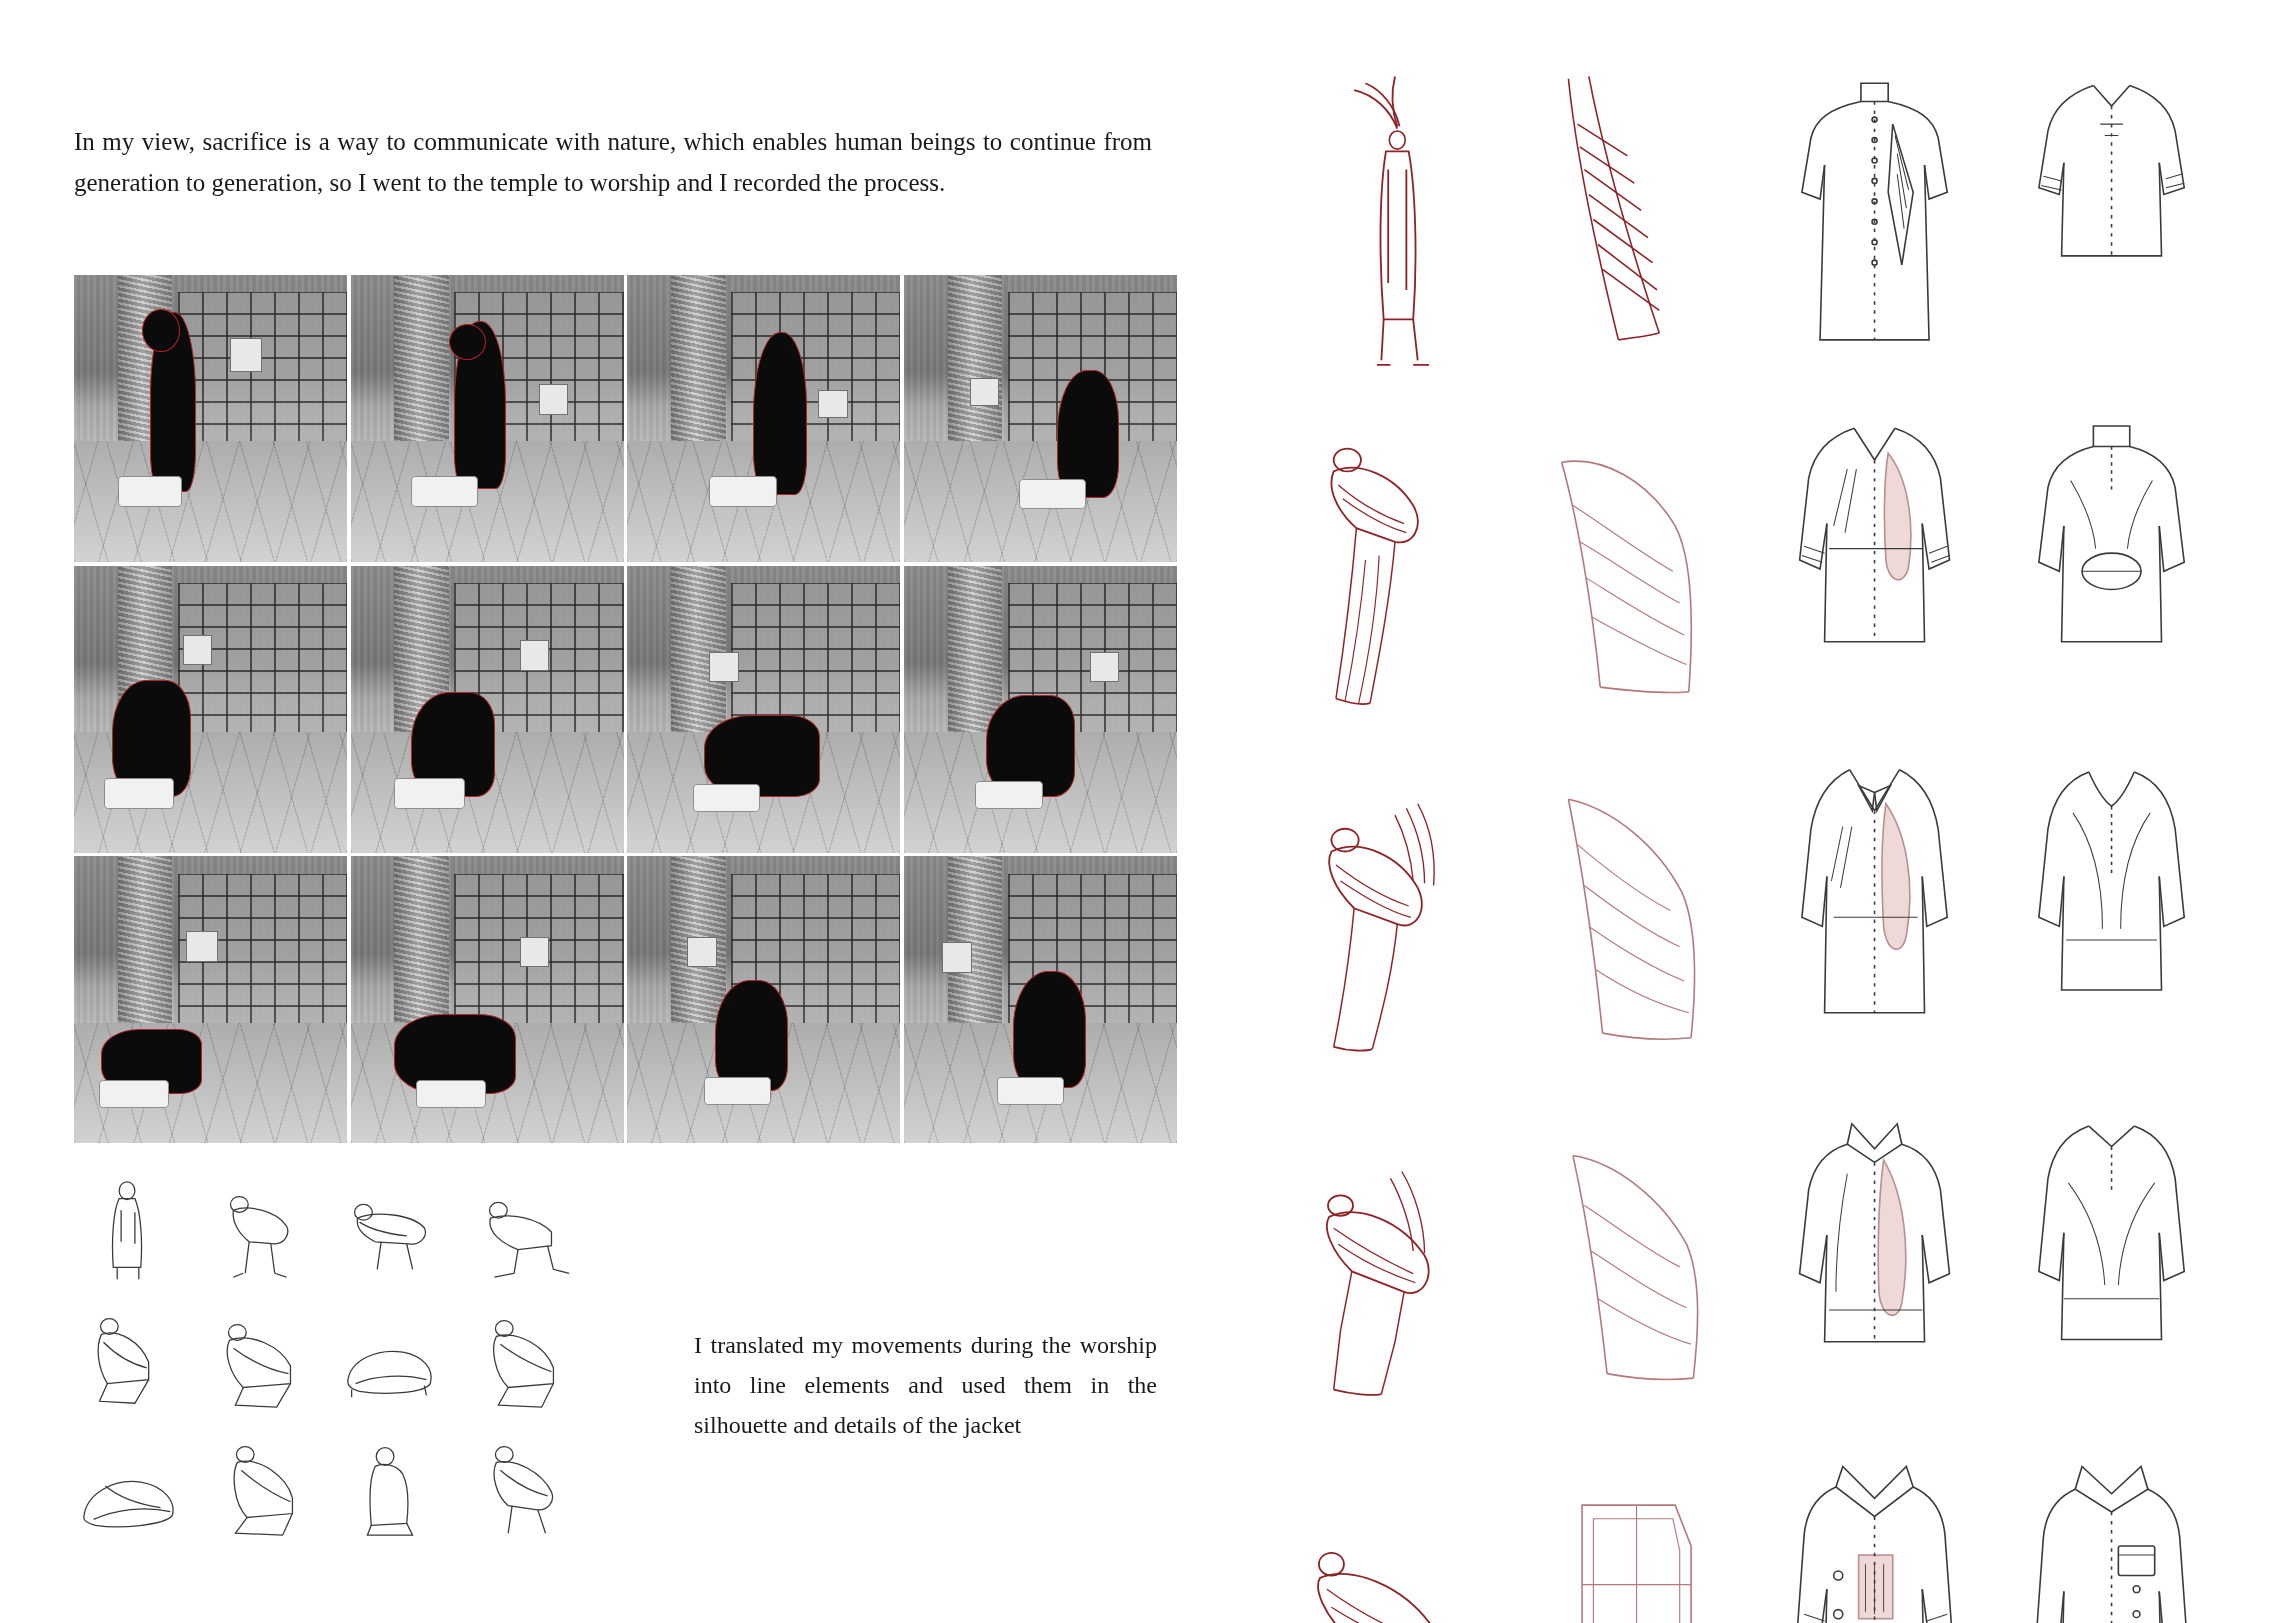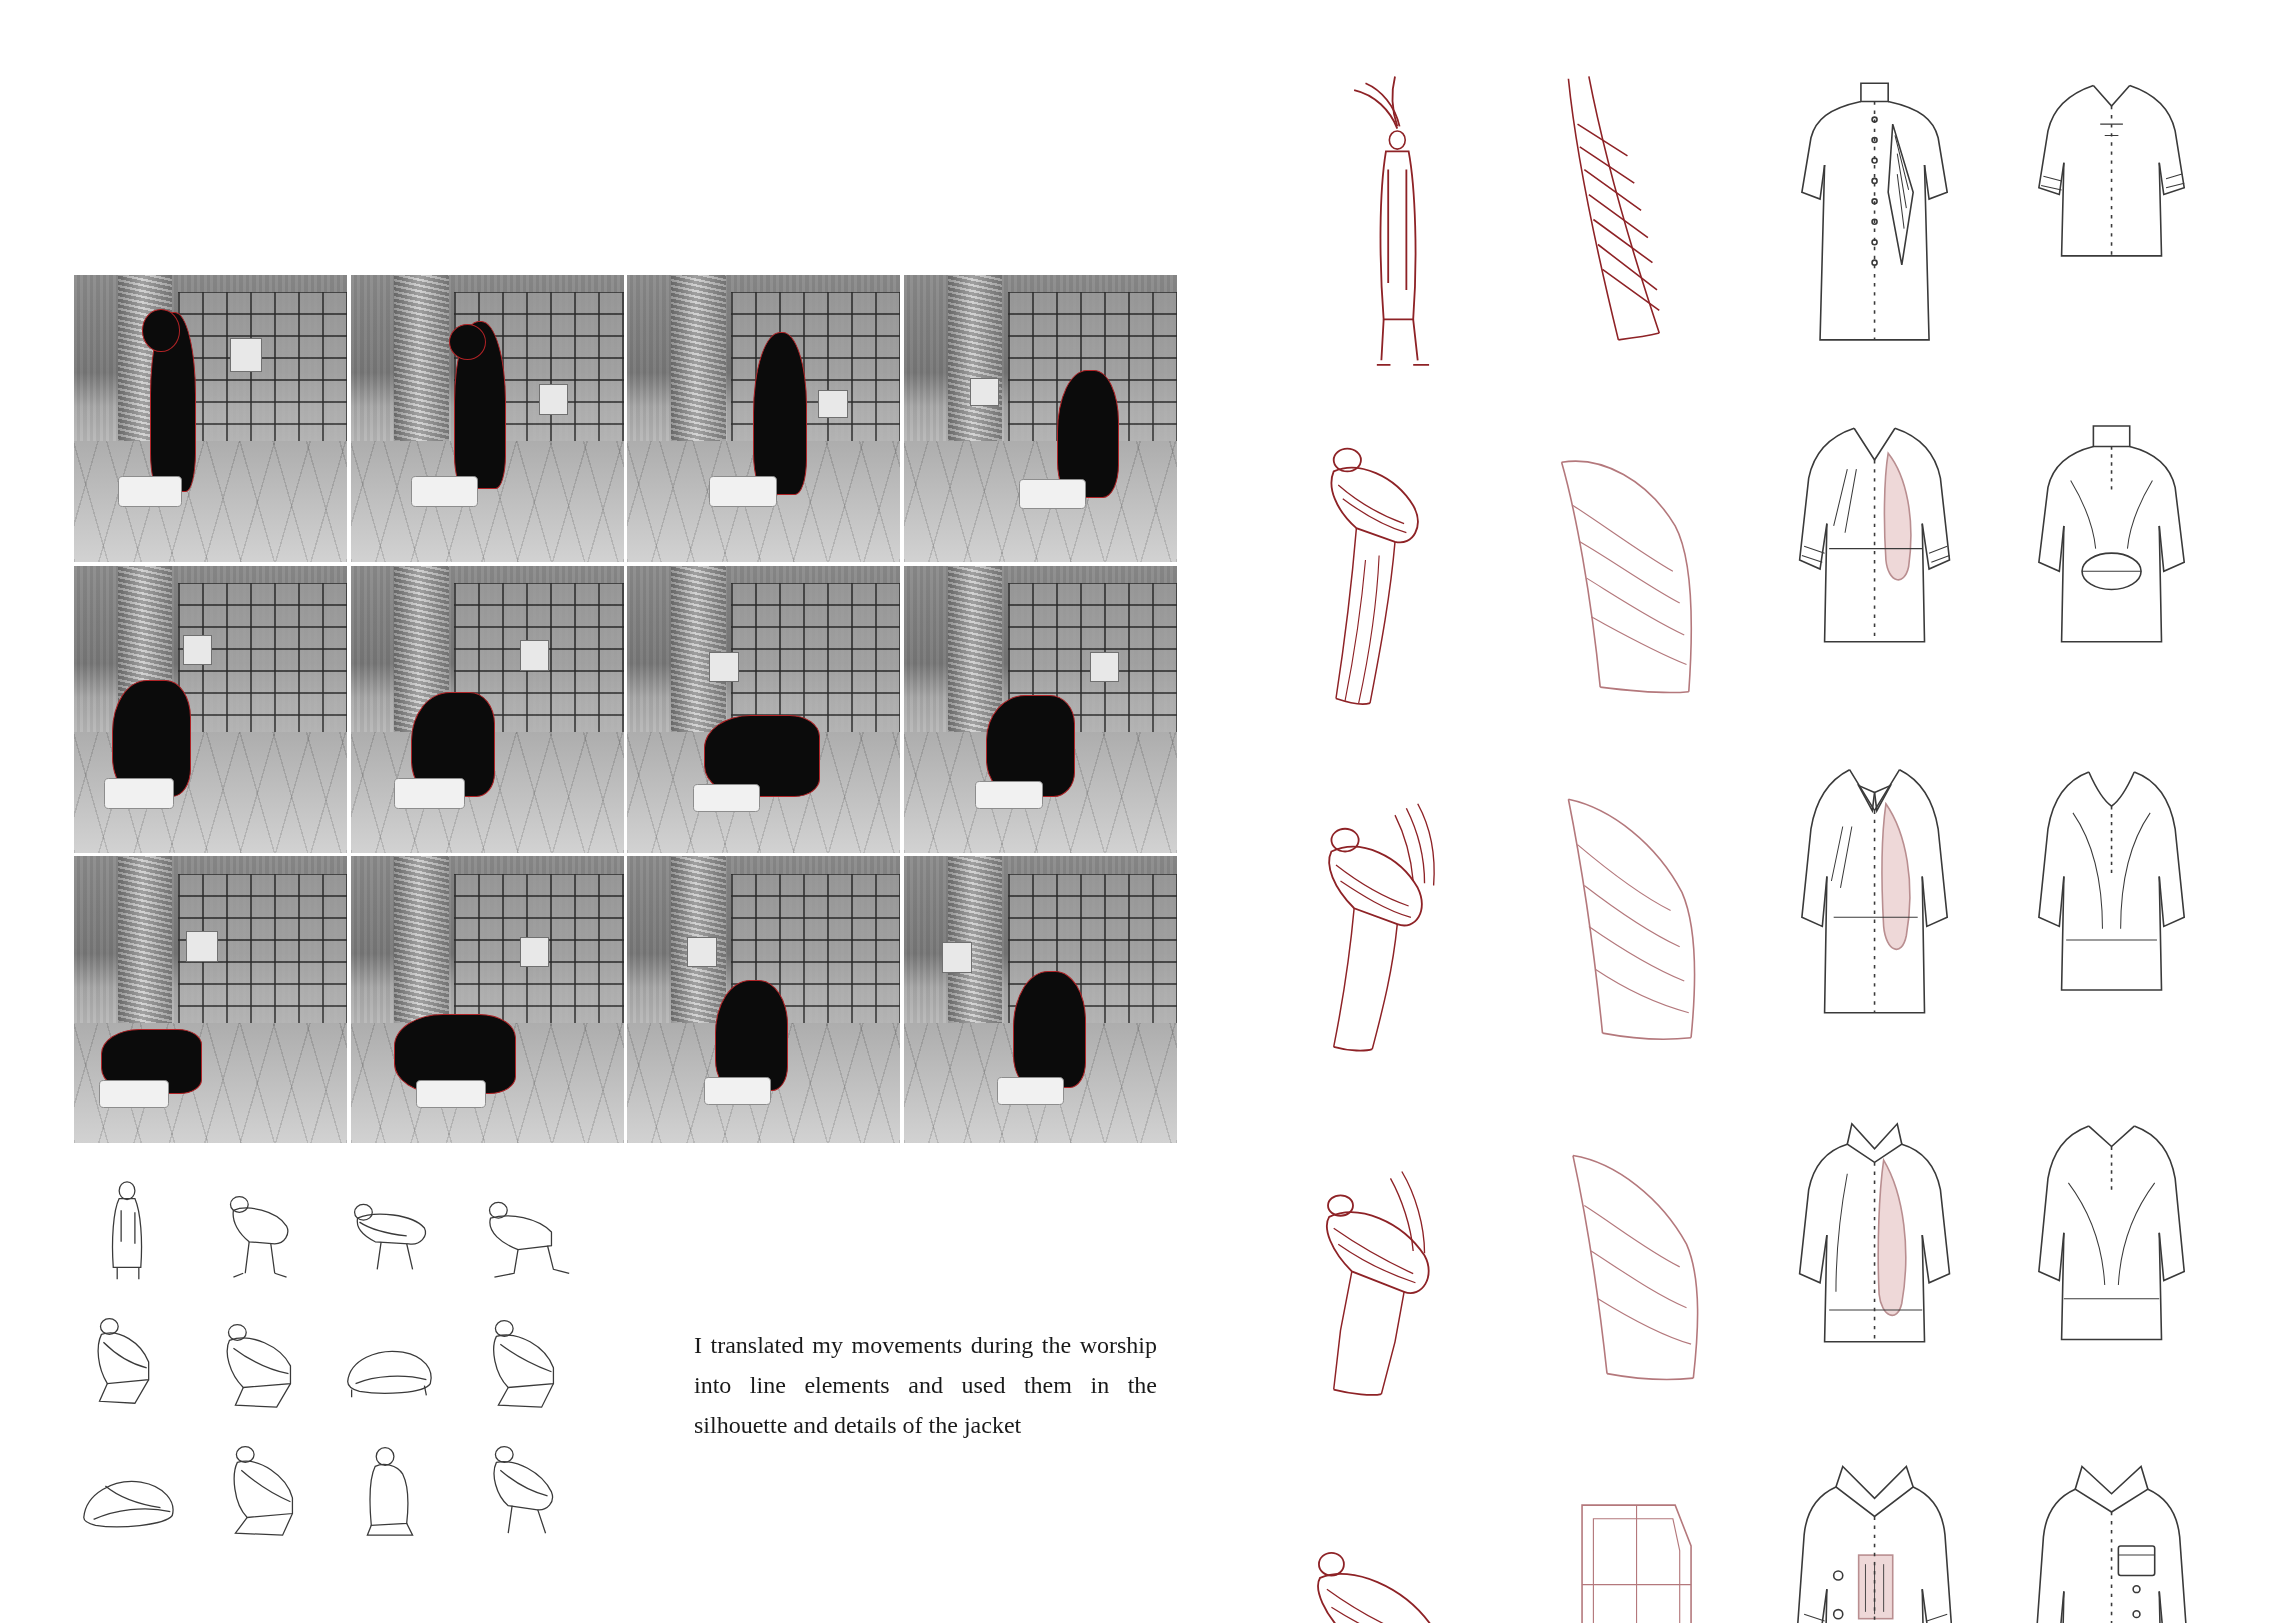--- a/index.html
+++ b/index.html
@@ -163,20 +163,21 @@
     row-gap: 4.6px;
   }
   .sketch-cell { position: relative; }
   .sketch-cell svg { width: 100%; height: 100%; display: block; }
 </style>
 </head>
 <body>
 
 <div id="left-column">
 
+  <p id="intro-paragraph">In my view, sacrifice is a way to communicate with nature, which enables human beings to continue from generation to generation, so I went to the temple to worship and I recorded the process.</p>
 
   <div id="photo-grid">
 
     <div class="photo-cell">
       <div class="photo-bg"></div>
       <div class="photo-ground"></div>
       <div class="photo-sign" style="left:57%;top:22%;width:11%;height:11%"></div>
       <div class="figure" style="left:28%;top:13%;width:16%;height:62%;border-radius:46% 46% 22% 22%"></div>
       <div class="figure" style="left:25%;top:12%;width:13%;height:14%;border-radius:50%"></div>
       <div class="cushion" style="left:16%;top:70%;width:23%;height:10%"></div>

